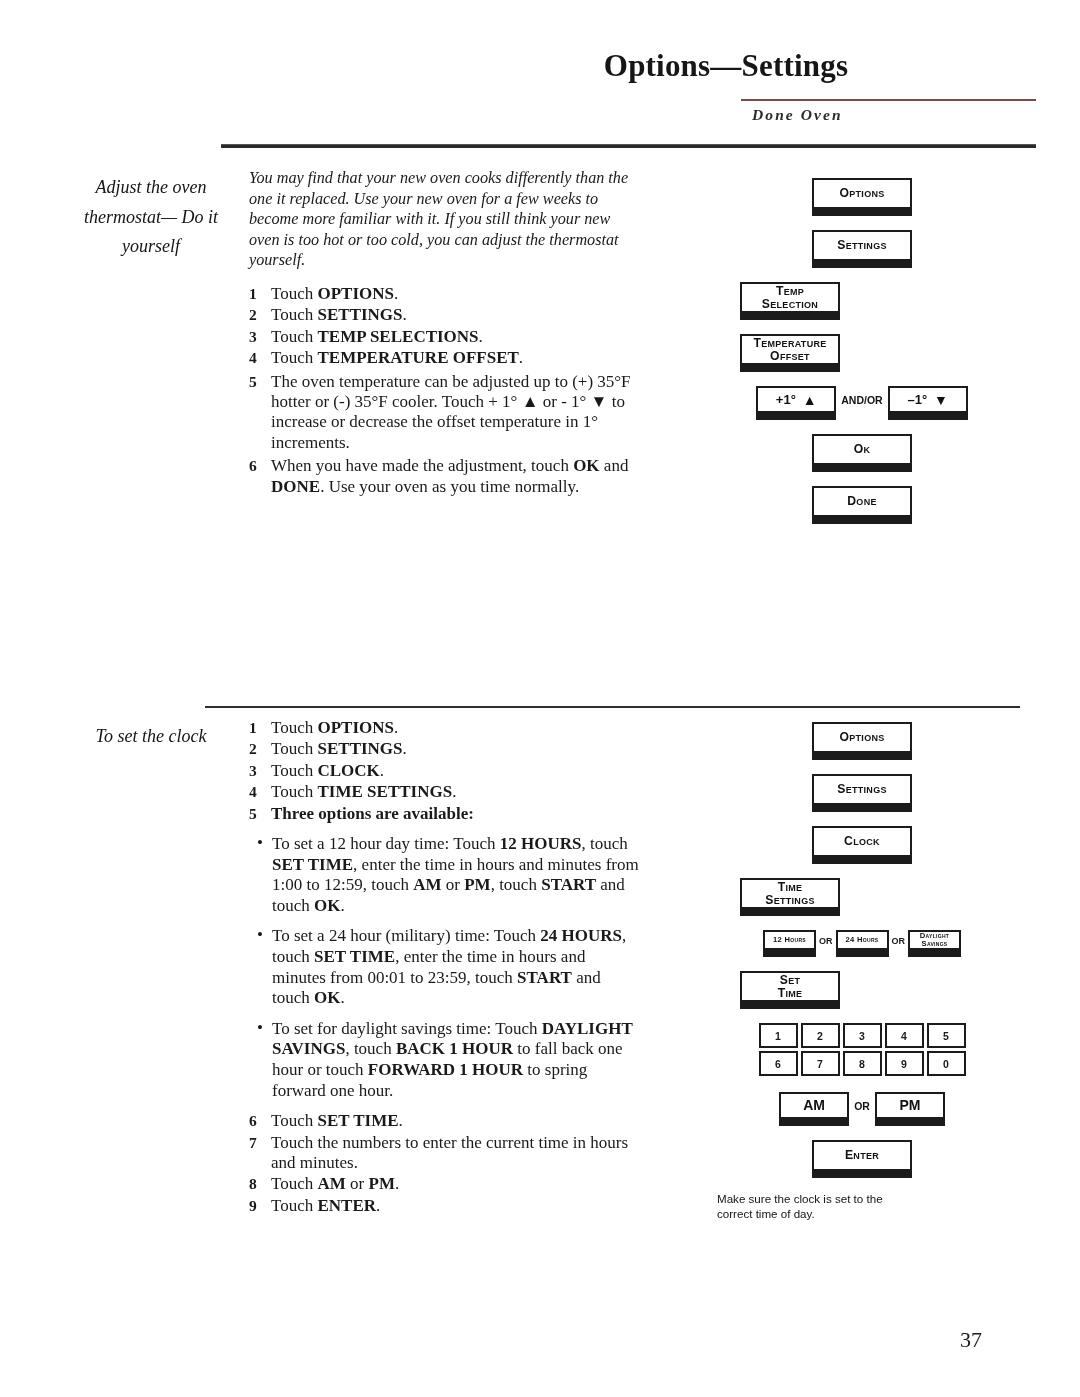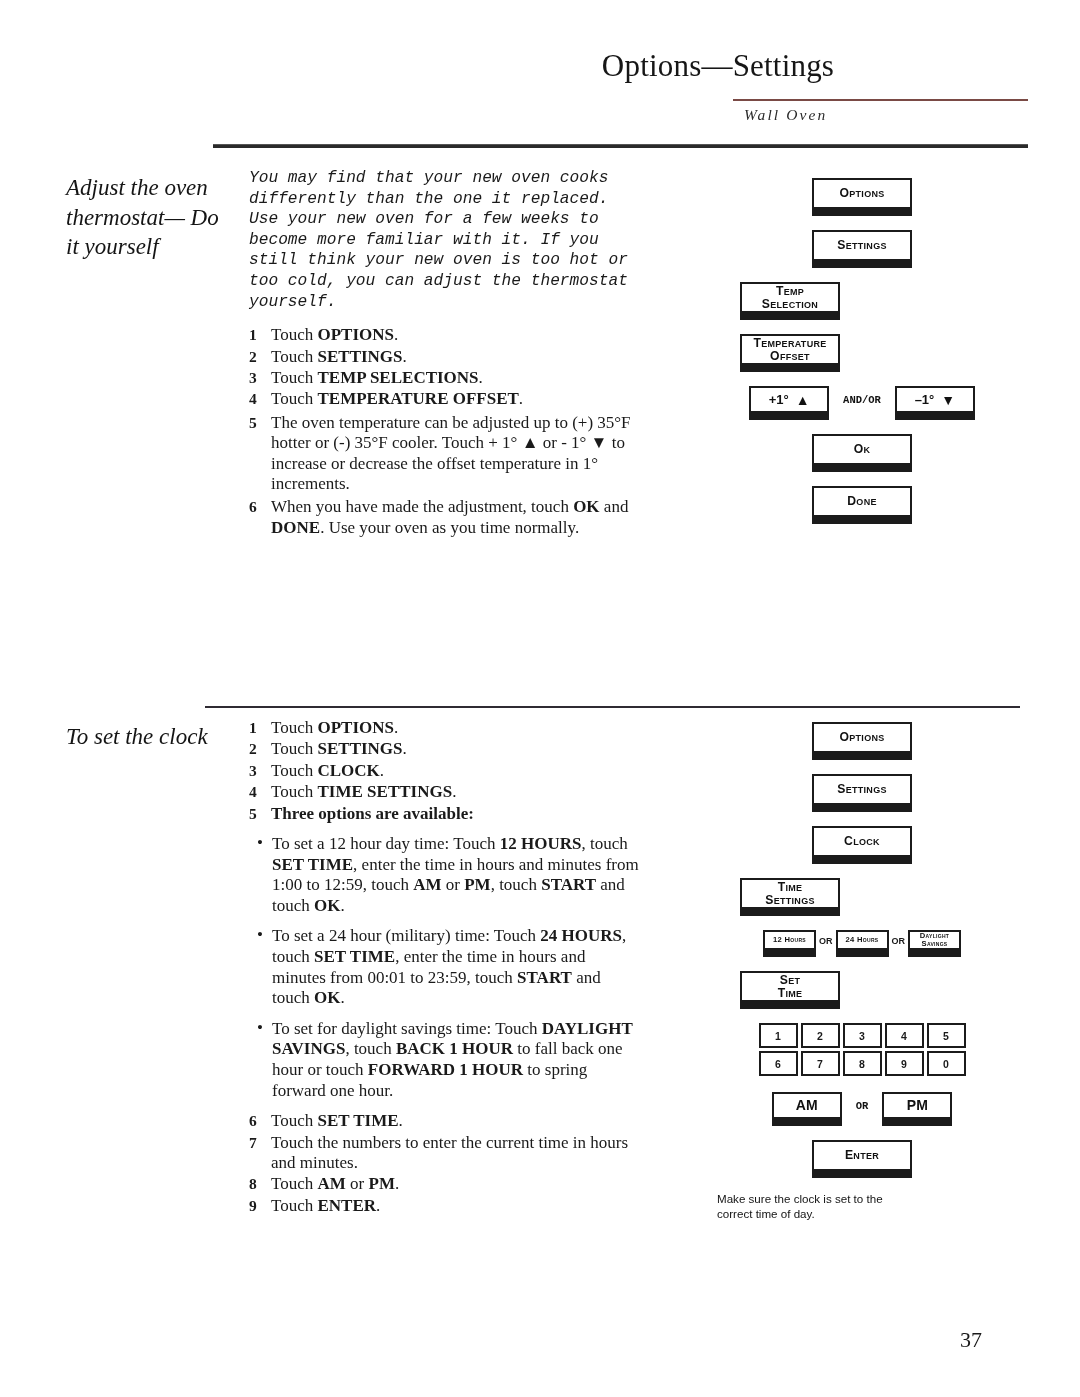--- a/index.html
+++ b/index.html
@@ -12,23 +12,24 @@
     height: 1397px;
     position: relative;
     font-family: "Liberation Serif", serif;
     color: #1a1a1a;
     overflow: hidden;
   }
 
   
   .page-header {
     position: absolute;
-    left: 8px; top: 0;
+    left: 16px; top: 0;
     width: 868px;
     height: 150px;
+    font-weight: bold;
   }
   .header-title {
     position: absolute;
     left: 400px;
     top: 48px;
     width: 620px;
     text-align: center;
     font-size: 31px;
     letter-spacing: .2px;
     color: #161616;
@@ -78,42 +79,42 @@
     height: 2px;
     background: #2f2b33;
   }
 
   .sidebar-heading {
     position: absolute;
     left: 66px;
     width: 170px;
     font-family: "Liberation Serif", serif;
     font-style: italic;
-    font-size: 23px;
+    font-size: 18px;
     line-height: 29.5px;
     color: #151515;
+    text-align: center;
   }
   #section-thermostat .sidebar-heading { top: 5px; }
   #section-clock .sidebar-heading { top: 4px; }
 
   .body-col {
     position: absolute;
     left: 249px;
     width: 392px;
   }
   #section-thermostat .body-col { top: 0px; }
   #section-clock .body-col { top: 0px; }
 
   .intro-par {
     font-style: italic;
     font-size: 16.2px;
     line-height: 20.6px;
     margin: 0 0 13px 0;
     text-align: left;
-    font-family: Liberation Mono, monospace;
   }
   .intro-par b { font-style: italic; font-weight: bold; }
 
   
   .steps { margin: 0; padding: 0; list-style: none; }
   .step {
     position: relative;
     padding-left: 22px;
     font-size: 17px;
     line-height: 20.4px;
@@ -180,24 +181,24 @@
   .btn-main.two-line { font-size: 12.2px; margin-left: 28px; }
 
   .row-inline {
     display: flex;
     align-items: center;
     justify-content: center;
     gap: 0px;
     margin-bottom: 14px;
   }
   .conj {
-    font-family: Liberation Mono, monospace;
+    font-family: Liberation Sans, sans-serif;
     font-weight: bold;
     font-size: 10.5px;
-    padding: 0 14px;
+    padding: 0 5px;
     margin-bottom: 7px;
     color: #111;
   }
   .btn-pm {
     width: 70px;
     height: 34px;
     font-size: 14px;
   }
   .btn-arrow {
     width: 80px;
@@ -261,21 +262,21 @@
     font-size: 22px;
     color: #1a1a1a;
   }
 </style>
 </head>
 <body>
 
 <div class="page-header">
   <div class="header-title">Options—Settings</div>
   <div class="header-rule-thin"></div>
-  <div class="header-subtitle">Wall Oven</div>
+  <div class="header-subtitle">Done Oven</div>
   <div class="header-rule-thick"></div>
 </div>
 
 <div class="section" id="section-thermostat">
 
   <div class="sidebar-heading">Adjust the oven thermostat— Do it yourself</div>
 
   <div class="body-col">
     <p class="intro-par">You may find that your new oven cooks differently than the one it replaced. Use your new oven for a few weeks to become more familiar with it. If you still think your new oven is too hot or too cold, you can adjust the thermostat yourself.</p>
 

